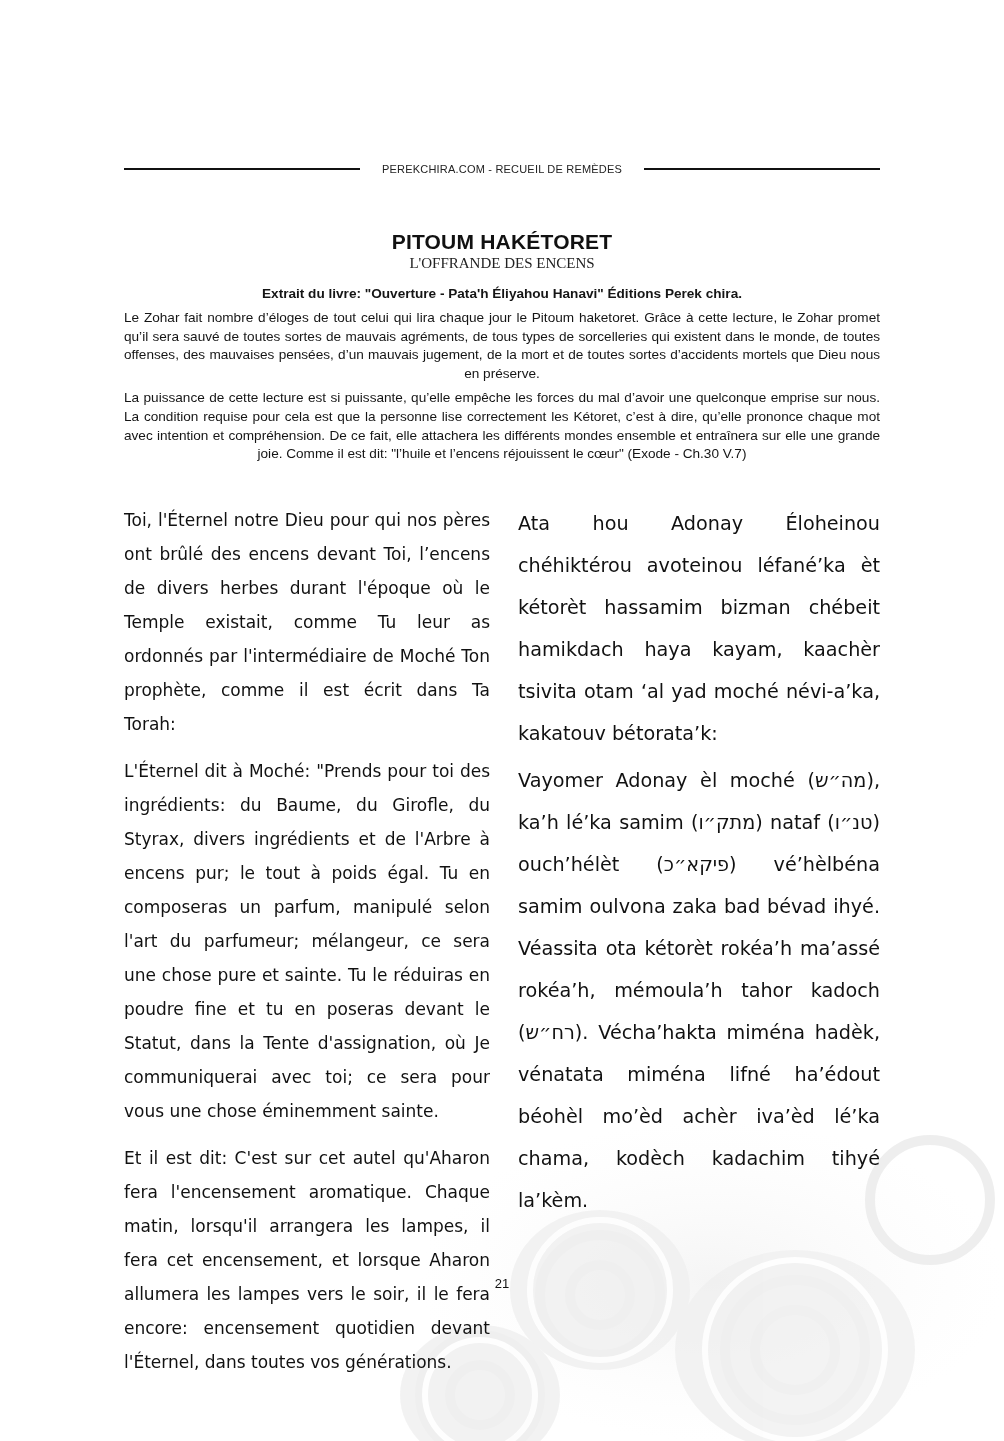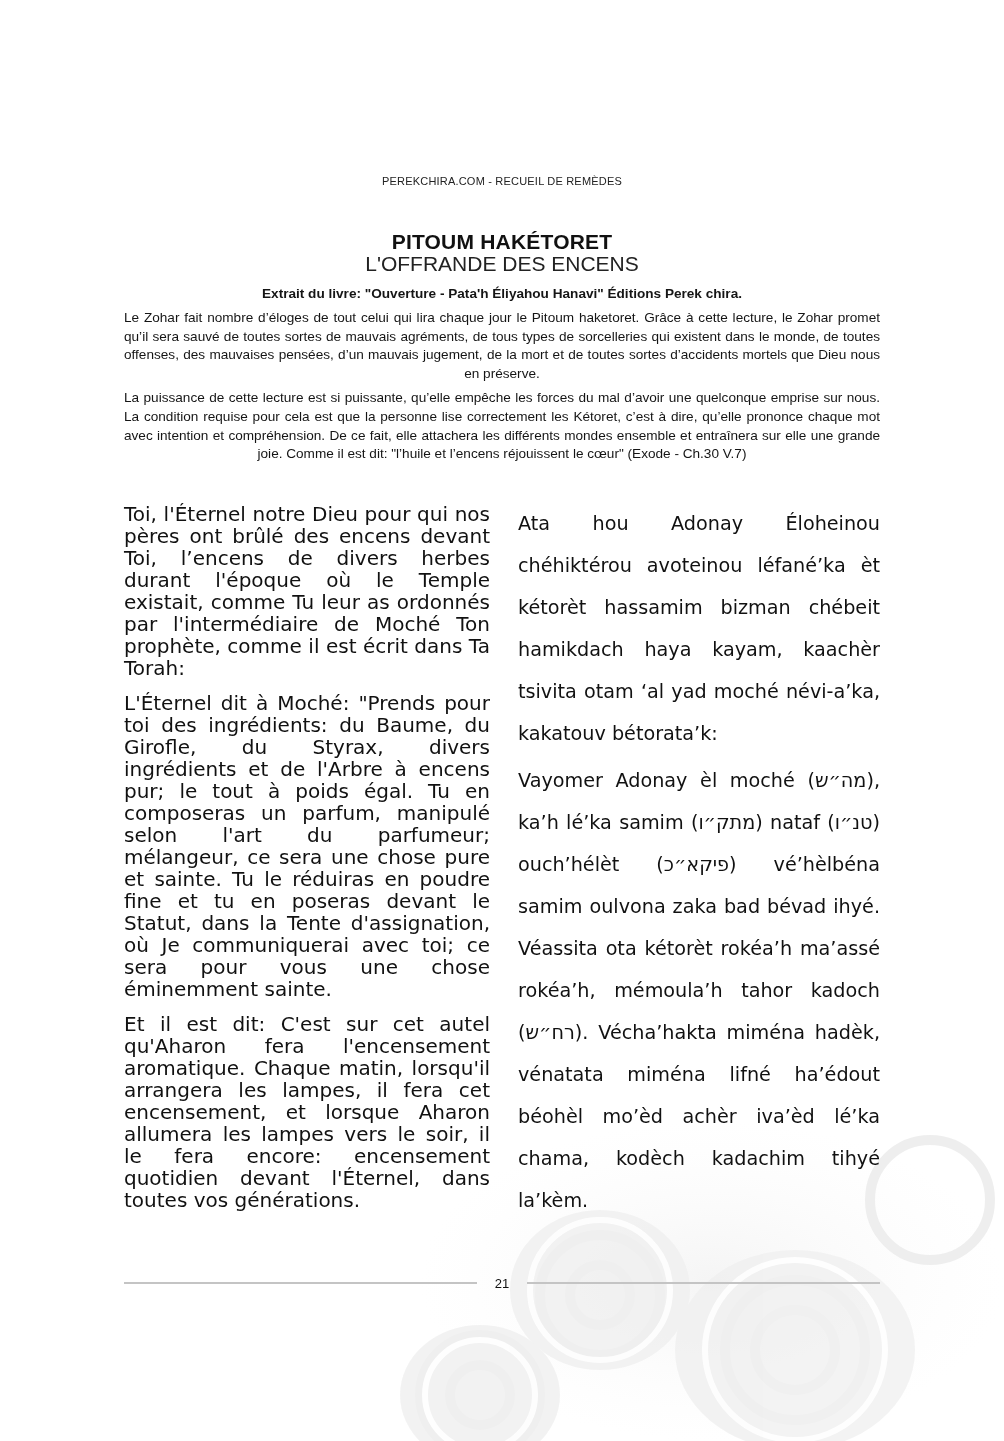--- a/index.html
+++ b/index.html
@@ -25,27 +25,26 @@
     .page {
       position: absolute;
       left: 124px;
       top: 0;
       width: 756px;
       z-index: 1;
     }
     
     .running-head {
       position: absolute;
-      top: 172px;
+      top: 160px;
       left: 0;
       width: 756px;
       height: 18px;
       display: flex;
       align-items: center;
-      flex-direction: column;
     }
     .running-head .rule {
       flex: 1;
       height: 1.5px;
       background: #111;
     }
     .running-head .text {
       font-family: "Liberation Sans", sans-serif;
       font-size: 11px;
       letter-spacing: 0.2px;
@@ -62,22 +61,22 @@
     }
     .title {
       font-family: "Liberation Sans", sans-serif;
       font-size: 21px;
       font-weight: bold;
       letter-spacing: 0.2px;
       line-height: 24px;
       margin-top: 13px;
     }
     .subtitle {
-      font-family: Liberation Sans, sans-serif;
-      font-size: 21px;
+      font-family: Liberation Serif, serif;
+      font-size: 15px;
       line-height: 19px;
       color: #222;
     }
     .intro {
       position: absolute;
       top: 285px;
       left: 0;
       width: 756px;
       font-family: "Liberation Sans", sans-serif;
       font-size: 13.6px;
@@ -101,22 +100,22 @@
       width: 756px;
       display: flex;
       justify-content: space-between;
     }
     .col {
       font-family: "DejaVu Sans", sans-serif;
       text-align: justify;
     }
     .col-fr {
       width: 366px;
-      font-size: 20px;
-      line-height: 22px;
+      font-size: 17px;
+      line-height: 34px;
     }
     .col-fr p {
       margin: 0 0 13px 0;
     }
     .col-translit {
       width: 362px;
       font-size: 19.2px;
       line-height: 42px;
       font-weight: 500;
     }
@@ -124,20 +123,21 @@
       margin: 0 0 5px 0;
     }
     .footer {
       position: absolute;
       top: 1274px;
       left: 0;
       width: 756px;
       height: 18px;
       display: flex;
       align-items: center;
+      flex-direction: column;
     }
     .footer .rule {
       flex: 1;
       height: 2px;
       background: #c4c4c4;
     }
     .footer .page-num {
       font-family: "Liberation Sans", sans-serif;
       font-size: 13px;
       padding: 0 18px;

